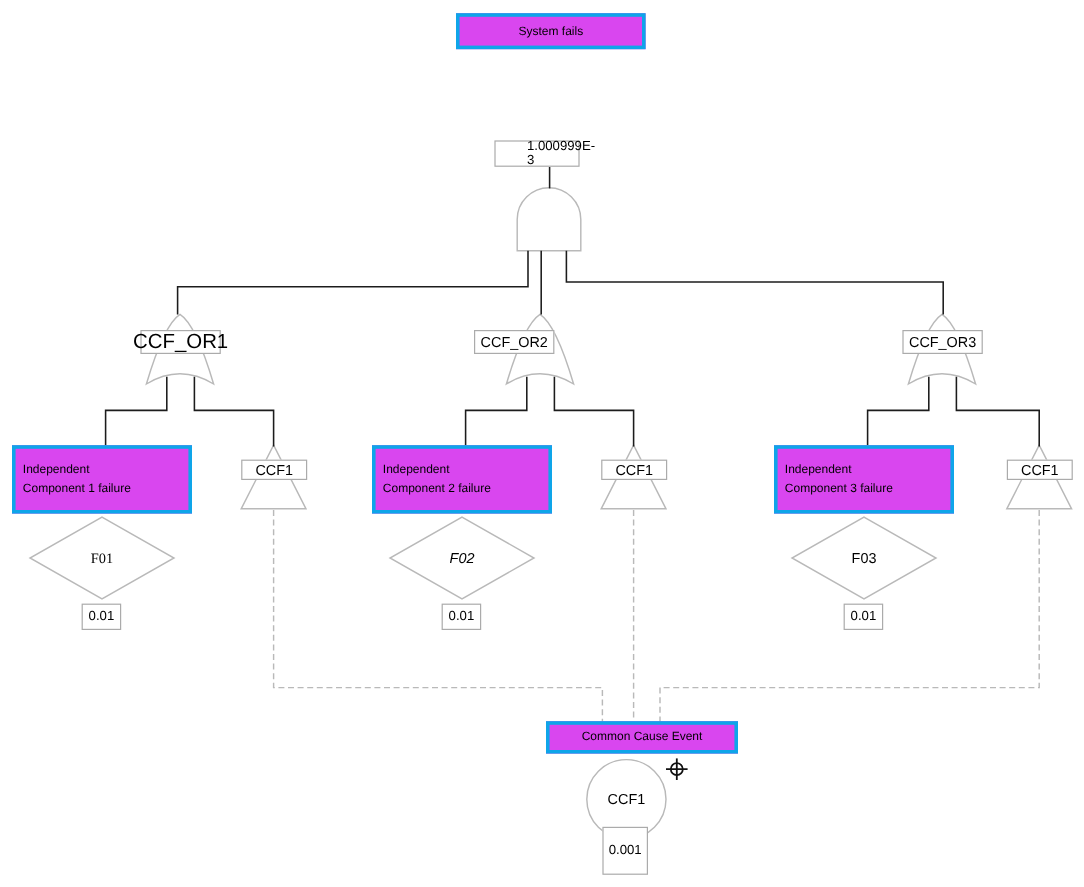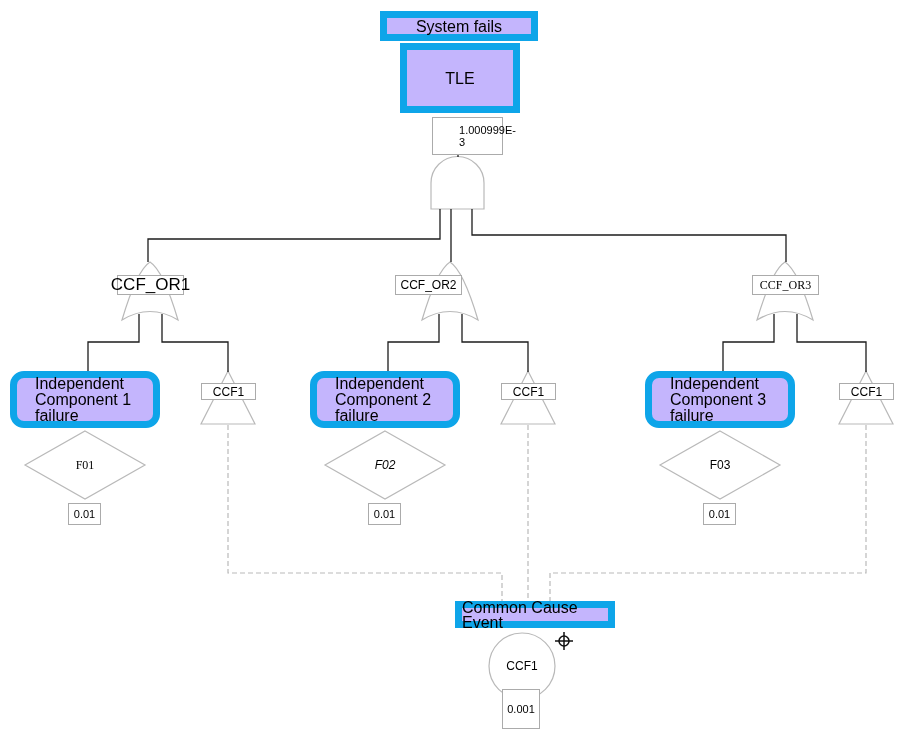--- a/index.html
+++ b/index.html
@@ -11,39 +11,39 @@
     color:#000;
     overflow:hidden;
   }
   .canvas svg{position:absolute;left:0;top:0;}
   .shape{fill:#ffffff;stroke:#b9b9b9;stroke-width:1.2;}
   .conn{fill:none;stroke:#1c1c1c;stroke-width:1.3;}
   .dash{fill:none;stroke:#b9b9b9;stroke-width:1.2;stroke-dasharray:5 3;}
   .xhair{fill:none;stroke:#111;stroke-width:1.5;}
   .node-box{
     position:absolute;box-sizing:border-box;
-    background:#c4b5fd;border:7px solid #0ea5e9;
+    background:#d946ef;border:3px solid #0ea5e9;
     display:flex;align-items:center;justify-content:center;
-    font-size:16px;line-height:15px;
+    font-size:10px;line-height:15px;
   }
   .value-box{
     position:absolute;box-sizing:border-box;
     background:#fff;border:1px solid #ababab;
     display:flex;align-items:center;justify-content:center;
     font-size:11px;
   }
   .plain-label{
     position:absolute;box-sizing:border-box;
     display:flex;align-items:center;justify-content:center;
     font-size:12px;background:transparent;
   }
   .component-box{
     justify-content:flex-start;
-    padding-left:18px;text-align:left;
-    white-space:pre-line;line-height:16px;border-radius:14px;
+    padding-left:6px;text-align:left;
+    white-space:pre-line;line-height:16px;
   }
 </style>
 </head>
 <body>
 
 <div class="canvas">
 
   <svg width="903" height="739" viewBox="0 0 903 739">
 
     <path class="shape" d="M431,209 L431,183 A26.5,26.5 0 0 1 484,183 L484,209 Z"></path>
@@ -78,38 +78,37 @@
     <polyline class="dash" points="866,425 866,573 550,573 550,601"></polyline>
 
     <g class="xhair">
       <circle cx="564" cy="641" r="5"></circle>
       <line x1="564" y1="632" x2="564" y2="650"></line>
       <line x1="555" y1="641" x2="573" y2="641"></line>
     </g>
   </svg>
 
   <div class="node-box" style="left:380px;top:11px;width:158px;height:30px;">System fails</div>
-  <div class="node-box" style="left:400px;top:43px;width:120px;height:70px;">TLE</div>
-  <div class="value-box" style="left:432px;top:117px;width:71px;height:38px;padding-left:40px;">1.000999E-3</div>
+  <div class="value-box" style="left:412px;top:117px;width:71px;height:22px;padding-left:40px;">1.000999E-3</div>
 
   <div class="value-box" style="left:117px;top:275px;width:67px;height:20px;font-size:17px;">CCF_OR1</div>
   <div class="node-box component-box" style="left:10px;top:371px;width:150px;height:57px;">Independent
 Component 1 failure</div>
   <div class="plain-label" style="left:55px;top:456px;width:60px;height:18px;font-family:Liberation Serif, serif;">F01</div>
   <div class="value-box" style="left:68px;top:503px;width:33px;height:22px;">0.01</div>
   <div class="value-box" style="left:201px;top:383px;width:55px;height:17px;font-size:12px;">CCF1</div>
 
   <div class="value-box" style="left:395px;top:275px;width:67px;height:20px;font-size:12px;">CCF_OR2</div>
   <div class="node-box component-box" style="left:310px;top:371px;width:150px;height:57px;">Independent
 Component 2 failure</div>
   <div class="plain-label" style="left:355px;top:456px;width:60px;height:18px;font-style:italic;">F02</div>
   <div class="value-box" style="left:368px;top:503px;width:33px;height:22px;">0.01</div>
   <div class="value-box" style="left:501px;top:383px;width:55px;height:17px;font-size:12px;">CCF1</div>
 
-  <div class="value-box" style="left:752px;top:275px;width:67px;height:20px;font-size:12px;font-family:Liberation Serif, serif;">CCF_OR3</div>
+  <div class="value-box" style="left:752px;top:275px;width:67px;height:20px;font-size:12px;">CCF_OR3</div>
   <div class="node-box component-box" style="left:645px;top:371px;width:150px;height:57px;">Independent
 Component 3 failure</div>
   <div class="plain-label" style="left:690px;top:456px;width:60px;height:18px;">F03</div>
   <div class="value-box" style="left:703px;top:503px;width:33px;height:22px;">0.01</div>
   <div class="value-box" style="left:839px;top:383px;width:55px;height:17px;font-size:12px;">CCF1</div>
 
   <div class="node-box" style="left:455px;top:601px;width:160px;height:27px;">Common Cause Event</div>
   <div class="plain-label" style="left:492px;top:657px;width:60px;height:18px;">CCF1</div>
   <div class="value-box" style="left:502px;top:689px;width:38px;height:40px;">0.001</div>
 

